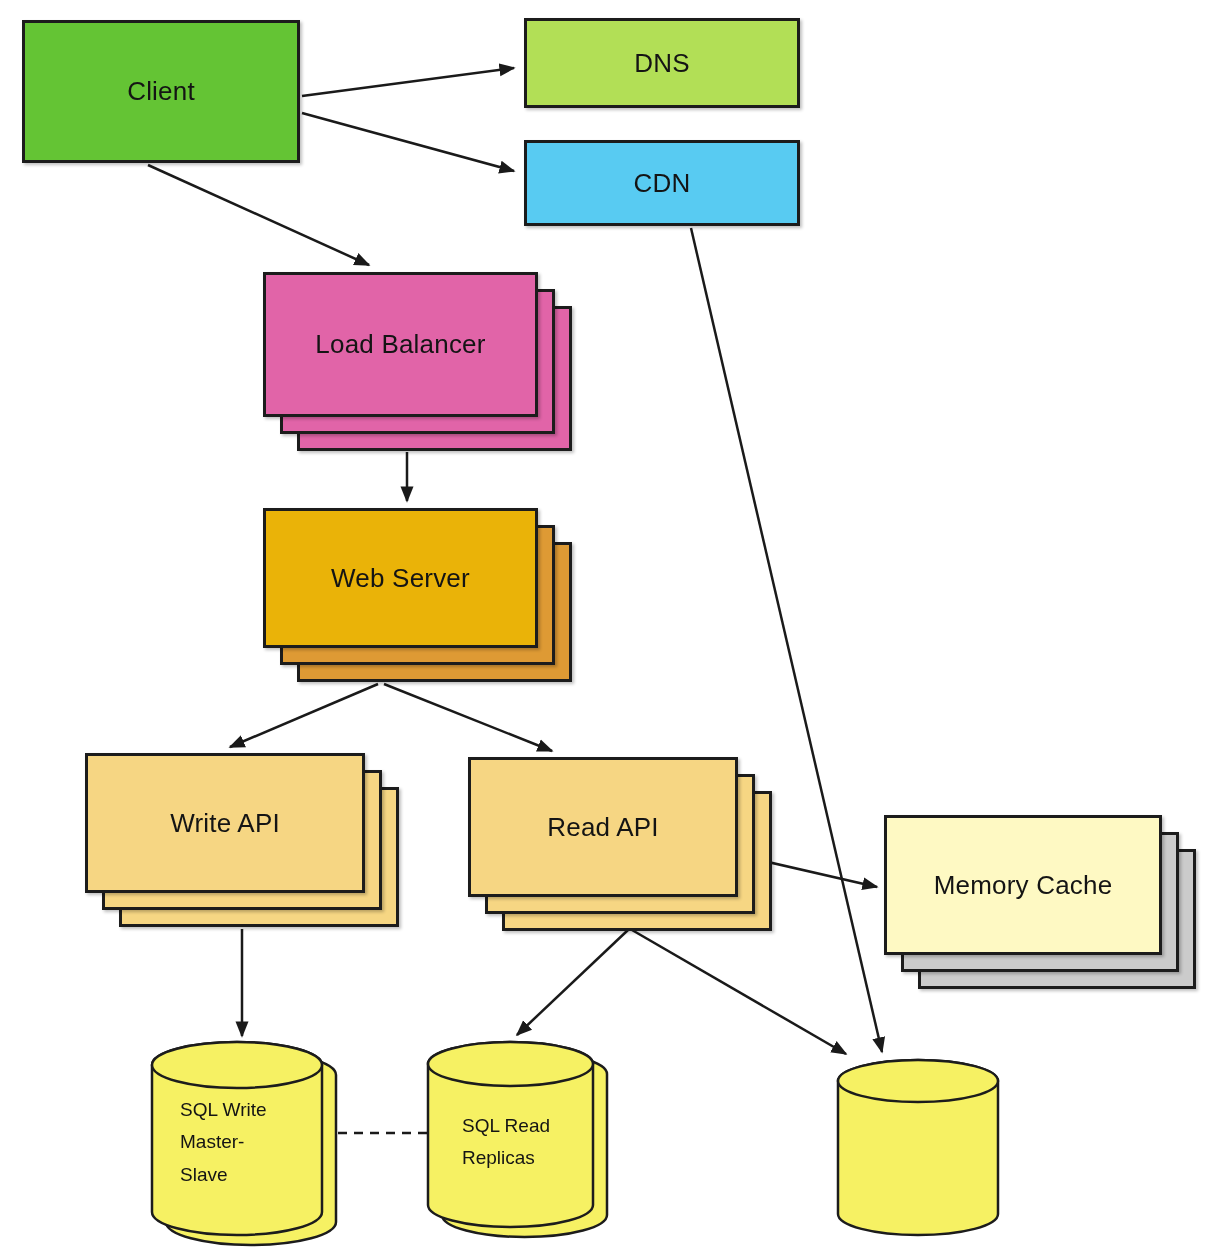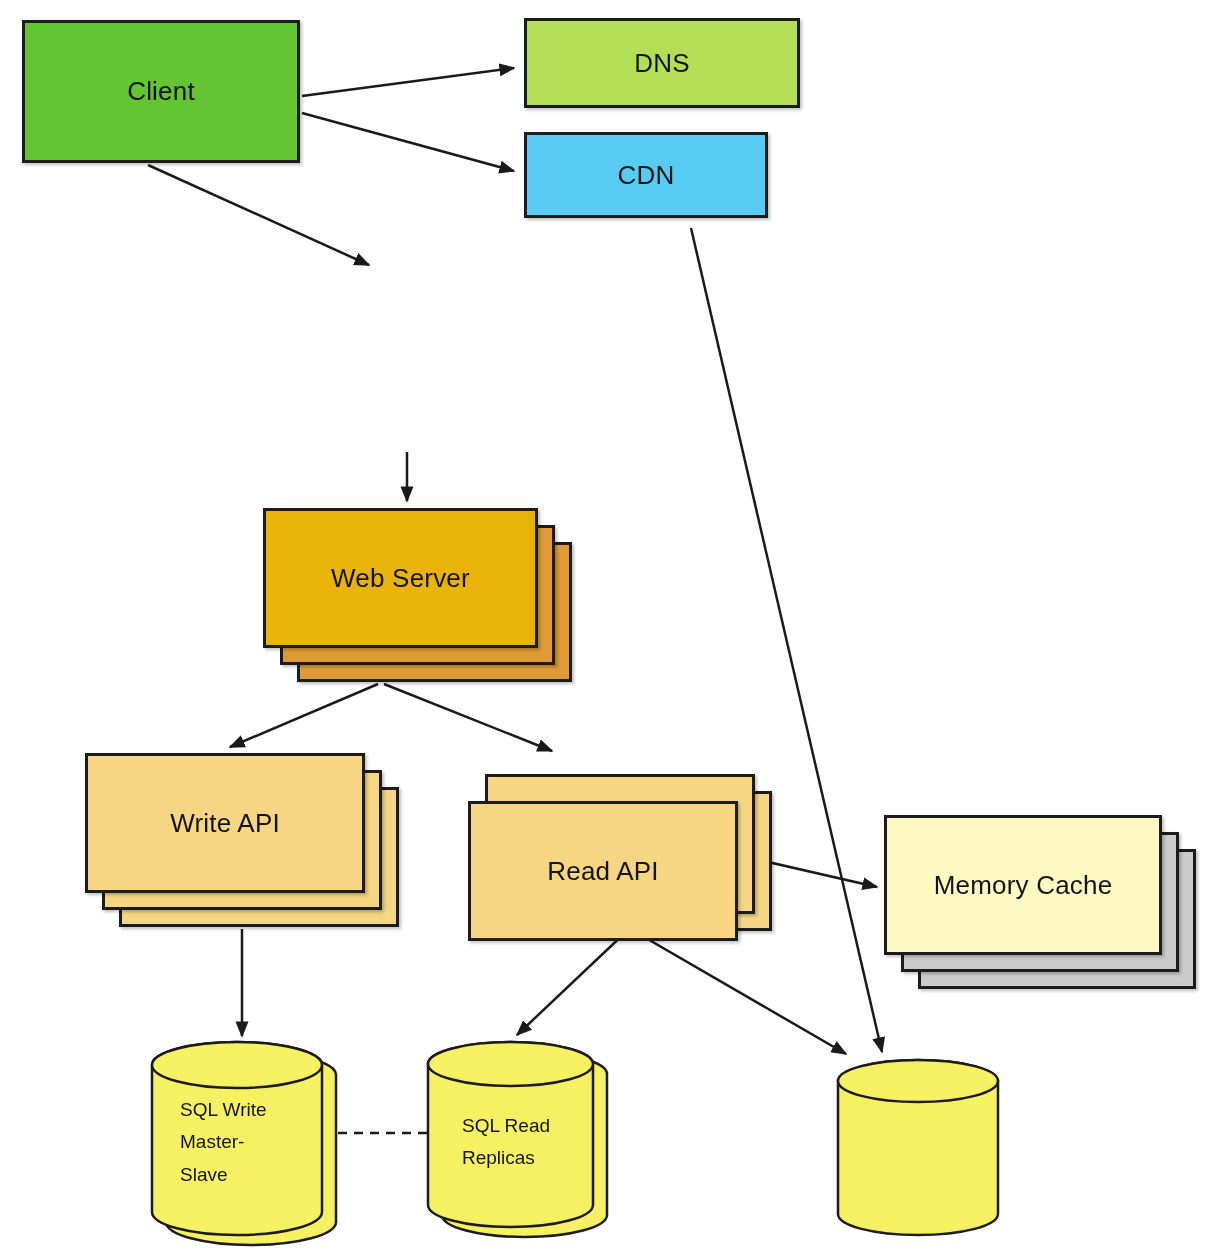--- a/index.html
+++ b/index.html
@@ -93,47 +93,54 @@
       <span class="label">Client</span>
     </div>
   </div>
 
   <div class="node" style="left:524px; top:18px; width:276px; height:90px">
     <div class="box face" style="background: rgb(178, 223, 86);">
       <span class="label">DNS</span>
     </div>
   </div>
 
-  <div class="node" style="left:524px; top:132px; width:244px; height:86px">
+  <div class="node" style="left:524px; top:140px; width:276px; height:86px">
     <div class="box face" style="background: rgb(88, 203, 242);">
       <span class="label">CDN</span>
     </div>
   </div>
 
+  <div class="node" style="left:263px; top:272px; width:275px; height:145px">
+    <div class="box l3" style="background: rgb(225, 100, 168);"></div>
+    <div class="box l2" style="background: rgb(225, 100, 168);"></div>
+    <div class="box face" style="background: rgb(225, 100, 168);">
+      <span class="label">Load Balancer</span>
+    </div>
+  </div>
 
   <div class="node" style="left:263px; top:508px; width:275px; height:140px">
     <div class="box l3" style="background: rgb(222, 154, 52);"></div>
     <div class="box l2" style="background: rgb(222, 154, 52);"></div>
     <div class="box face" style="background: #eab308;">
       <span class="label">Web Server</span>
     </div>
   </div>
 
   <div class="node" style="left:85px; top:753px; width:280px; height:140px">
     <div class="box l3" style="background: rgb(246, 214, 131);"></div>
     <div class="box l2" style="background: rgb(246, 214, 131);"></div>
     <div class="box face" style="background: rgb(246, 214, 131);">
       <span class="label">Write API</span>
     </div>
   </div>
 
   <div class="node" style="left:468px; top:757px; width:270px; height:140px">
     <div class="box l3" style="background: rgb(246, 214, 131);"></div>
     <div class="box l2" style="background: rgb(246, 214, 131);"></div>
-    <div class="box face" style="background: rgb(246, 214, 131); margin-top: 44px;">
+    <div class="box face" style="background: rgb(246, 214, 131);">
       <span class="label">Read API</span>
     </div>
   </div>
 
   <div class="node" style="left:884px; top:815px; width:278px; height:140px">
     <div class="box l3" style="background: rgb(203, 203, 203);"></div>
     <div class="box l2" style="background: rgb(203, 203, 203);"></div>
     <div class="box face" style="background: #fef9c3;">
       <span class="label">Memory Cache</span>
     </div>

